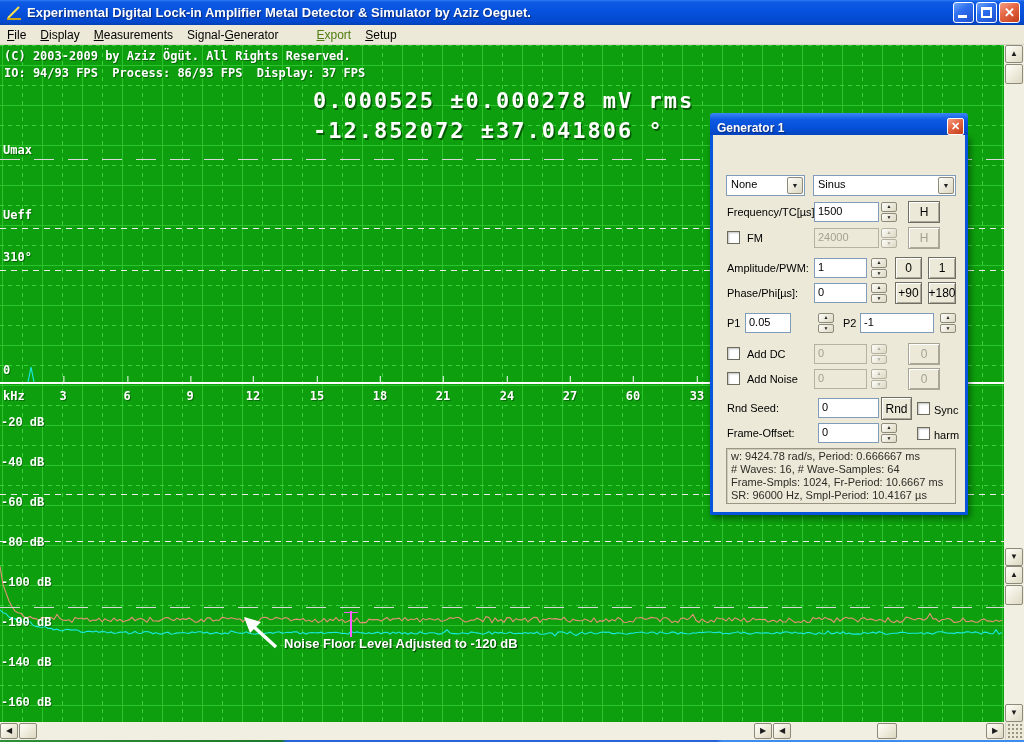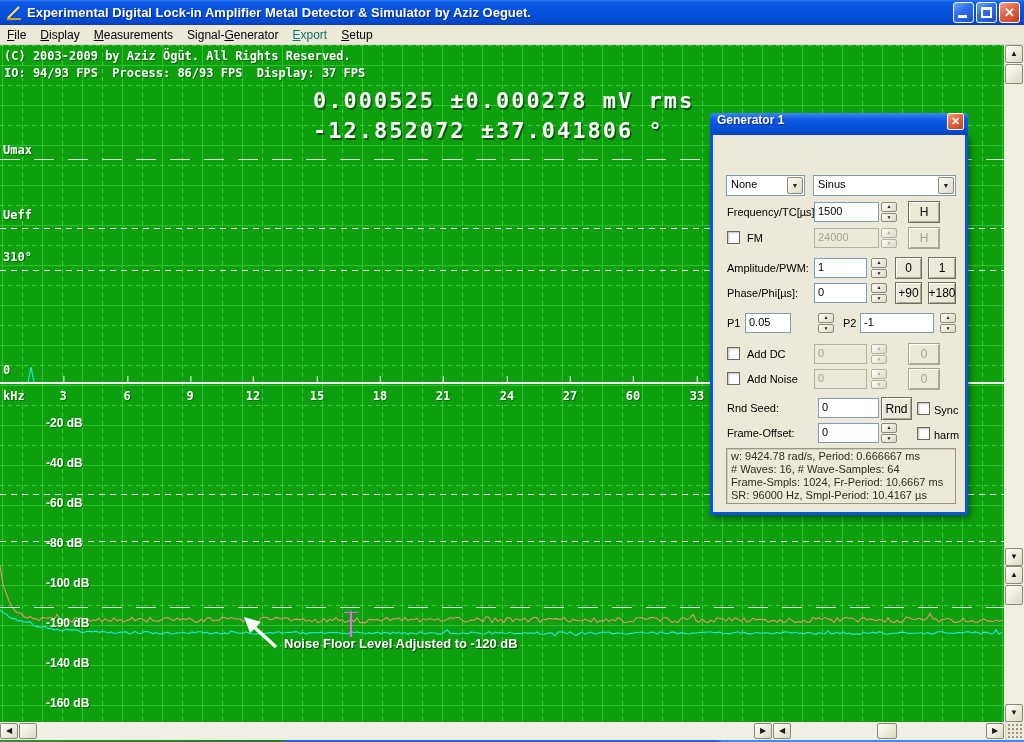--- a/index.html
+++ b/index.html
@@ -16,38 +16,38 @@
     display:flex;align-items:center;justify-content:center;position:relative;}
   .winbtn.min,.winbtn.max{background:linear-gradient(145deg,#6ea5f8 0%,#2f6ff0 40%,#1e50cf 100%);}
   .winbtn.close{background:linear-gradient(145deg,#f5a188 0%,#e66a48 40%,#c33c18 100%);color:#fff;font-size:13px;font-weight:bold;}
   .winbtn.min i{position:absolute;left:4px;bottom:4px;width:9px;height:3px;background:#fff;}
   .winbtn.max i{position:absolute;left:4px;top:4px;width:11px;height:11px;border:2px solid #fff;border-top-width:3px;}
 
   .menubar{position:absolute;left:0;top:25px;width:1024px;height:20px;background:#ece9d8;
     display:flex;align-items:center;font-size:12px;color:#000;border-bottom:1px solid #d8d4c4;}
   .mi{padding:16px 7px;white-space:nowrap;cursor:default;}
   .mi .u{text-decoration:underline;}
-  .mi.disabled{color:#0f766e;}
+  .mi.disabled{color:#4d7c0f;margin-left:24px;}
 
   
   #plot{position:absolute;left:0;top:45px;width:1004px;height:677px;background:#0d9f0d;overflow:hidden;}
   #plot-svg{position:absolute;left:0;top:0;z-index:1;}
   .ptext{position:absolute;color:#ffffff;font-family:"DejaVu Sans Mono",monospace;font-size:12px;font-weight:bold;
     text-shadow:1px 1px 0 rgba(0,60,0,.55);white-space:pre;z-index:3;}
   .readout{position:absolute;left:313px;color:#fff;font-family:"DejaVu Sans Mono",monospace;font-size:22px;font-weight:bold;
     letter-spacing:2px;text-shadow:1.5px 1.5px 0 rgba(0,50,0,.65);z-index:3;white-space:pre;}
   .mline{position:absolute;left:0;width:1004px;height:1px;z-index:2;}
   .dashS{background:repeating-linear-gradient(90deg,#ececec 0 6px,transparent 6px 11px);}
   .dashL{background:repeating-linear-gradient(90deg,#d9d9d9 0 20px,transparent 20px 34px);}
   .axisline{position:absolute;left:0;top:337px;width:1004px;height:2px;background:#fff;z-index:2;}
   .xt{position:absolute;top:344px;transform:translateX(-50%);color:#fff;font-family:"DejaVu Sans Mono",monospace;
     font-size:12px;font-weight:bold;text-shadow:1px 1px 0 rgba(0,60,0,.55);z-index:3;}
   .xt::before{content:"";position:absolute;left:50%;top:-13px;width:1px;height:6px;background:#fff;}
-  .dbl{position:absolute;left:1px;color:#fff;font-family:Liberation Sans, sans-serif;font-size:12px;font-weight:bold;
-    text-shadow:1px 1px 0 rgba(0,60,0,.55);z-index:3;white-space:pre;padding-left:45px;}
+  .dbl{position:absolute;left:1px;color:#fff;font-family:Liberation Mono, monospace;font-size:12px;font-weight:bold;
+    text-shadow:1px 1px 0 rgba(0,60,0,.55);z-index:3;white-space:pre;}
   .annot-text{position:absolute;left:284px;top:591px;color:#fff;font-size:13px;font-weight:bold;
     text-shadow:1px 1px 1px rgba(0,40,0,.8);z-index:4;white-space:nowrap;}
   #annot-arrow{position:absolute;left:238px;top:568px;z-index:4;}
   .cursor-v{position:absolute;left:350px;top:566px;width:2px;height:26px;background:#ff5cff;z-index:4;}
   .cursor-h{position:absolute;left:344px;top:567px;width:14px;height:1px;background:#ff5cff;z-index:4;}
 
   
   .vrail{position:absolute;left:1004px;top:45px;width:20px;height:677px;background:#f1efe2;}
   .hrail{position:absolute;left:0;top:722px;width:1024px;height:18px;background:#f1efe2;}
   .sb{position:absolute;background:linear-gradient(135deg,#fdfdf9 0%,#f1eee0 45%,#ddd8c2 100%);
@@ -58,21 +58,21 @@
     border-left:1px solid #d8d4c4;}
   .sliver{position:absolute;left:0;top:740px;width:1024px;height:2px;
     background:linear-gradient(90deg,#2f8f3a 0%,#1e7a2a 27.5%,#2a63d8 28%,#2a63d8 70%,#3f8cf0 70.5%,#3f8cf0 100%);}
 
   
   #gen{position:absolute;left:710px;top:135px;width:258px;height:380px;z-index:10;
     background:#ece9d8;border:3px solid #0855dd;border-top:none;border-radius:0 0 2px 2px;
     box-shadow:2px 3px 6px rgba(0,0,0,.45);font-size:11px;color:#000;}
   #gen .dtitle{position:absolute;left:-3px;top:-22px;width:258px;height:22px;
     background:linear-gradient(180deg,#3c86f4 0%,#0f5ae4 30%,#0550d8 70%,#0443bf 100%);
-    border-radius:3px 3px 0 0;display:flex;align-items:flex-start;padding:0 4px 0 7px;}
+    border-radius:3px 3px 0 0;display:flex;align-items:flex-end;padding:0 4px 0 7px;}
   #gen .dtitle .dt{color:#fff;font-weight:bold;font-size:12px;flex:1;text-shadow:1px 1px 1px #0a2a7a;}
   #gen .dclose{width:17px;height:17px;border:1px solid #fff;border-radius:2px;flex:none;
     background:linear-gradient(145deg,#f5a188 0%,#e66a48 40%,#c33c18 100%);
     color:#fff;font-size:11px;font-weight:bold;display:flex;align-items:center;justify-content:center;}
   #gen .lbl{position:absolute;white-space:nowrap;}
   #gen .inp{position:absolute;height:20px;background:#fff;border:1px solid #7f9db9;padding:2px 3px;font-size:11px;
     font-family:"Liberation Sans",sans-serif;color:#000;overflow:hidden;white-space:nowrap;}
   #gen .inp.dis{background:#ece9d8;color:#a5a192;border-color:#b5b2a2;}
   #gen .spin{position:absolute;width:16px;height:20px;display:flex;flex-direction:column;}
   #gen .spin b{flex:1;margin:0 0 1px 0;border:1px solid #8e8a7a;border-radius:2px;

